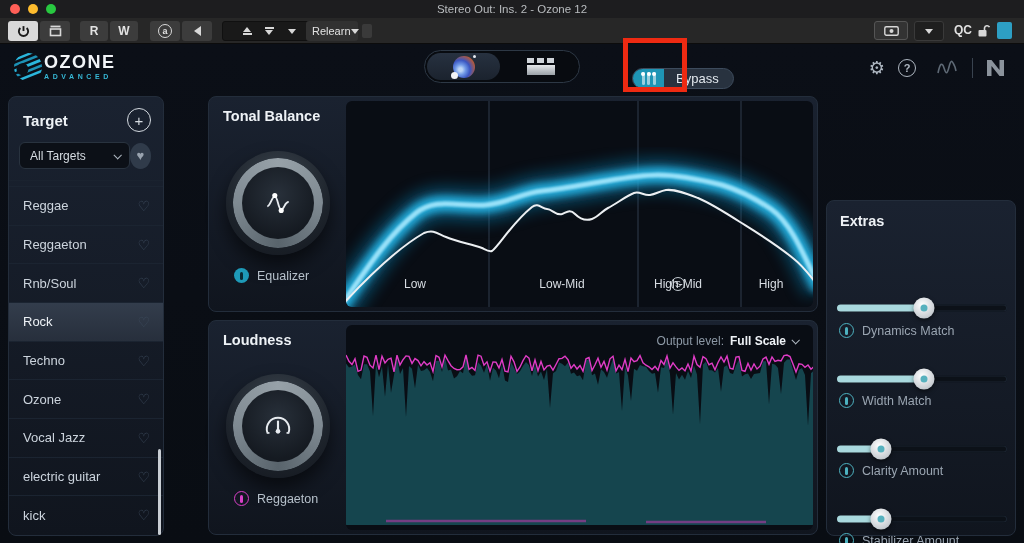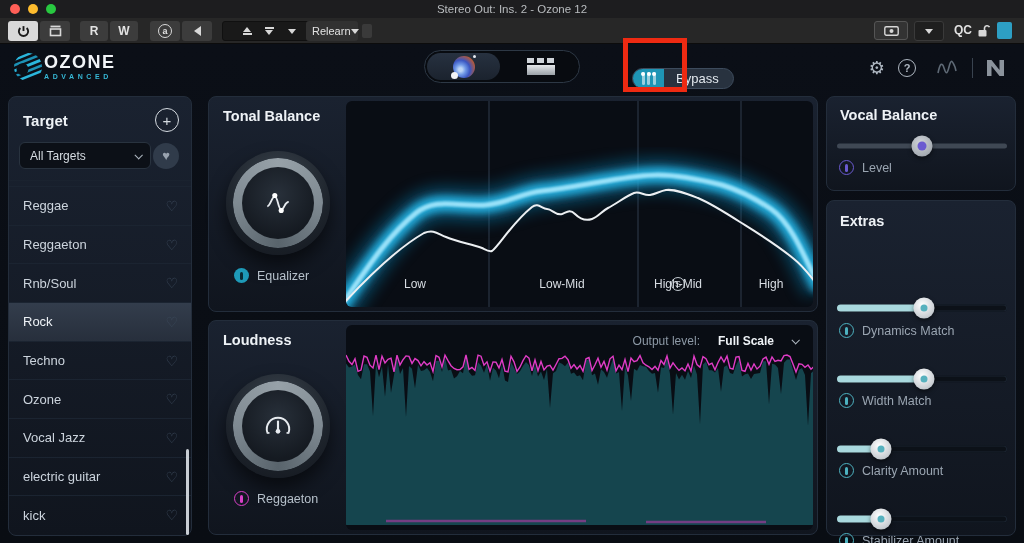--- a/index.html
+++ b/index.html
@@ -92,21 +92,21 @@
   .pwr.fill-teal { background:#1e9ab8; } .pwr.fill-teal i { background:#0a2b35; }
   .pwr.line-mag { border:1.5px solid #d840c6; } .pwr.line-mag i { background:#d840c6; }
   .pwr.line-pur { border:1.5px solid #6a5ad0; } .pwr.line-pur i { background:#6a5ad0; }
   .pwr.line-teal { border:1.5px solid #4db2c0; } .pwr.line-teal i { background:#4db2c0; }
 
   .display { position:absolute; left:137px; top:4px; right:4px; bottom:4px; background:#090d14; border-radius:6px; overflow:hidden; }
   .band-labels { position:absolute; left:0; right:0; bottom:7px; height:16px; font-size:12px; color:#d8dde3; }
   .band-labels span { position:absolute; transform:translateX(-50%); white-space:nowrap; display:flex; align-items:center; gap:5px; }
   .s-badge { width:14px; height:14px; border-radius:50%; border:1.2px solid #c3cad1; font-size:9px; display:flex; align-items:center; justify-content:center; }
 
-  .out-level { position:absolute; right:15px; top:9px; display:flex; align-items:center; gap:18px; font-size:12px; color:#8d99a6; z-index:2; }
+  .out-level { position:absolute; right:15px; top:9px; display:flex; align-items:center; gap:6px; font-size:12px; color:#8d99a6; z-index:2; }
   .out-level b { color:#eef2f6; font-weight:bold; }
 
   
   .rc-title { position:absolute; left:13px; top:10px; }
   .track-wrap { position:absolute; left:10px; width:170px; height:22px; }
   .track { position:absolute; left:0; right:0; top:50%; transform:translateY(-50%); border-radius:4px; }
   .track.gray { height:5px; background:#3f4854; }
   .track.dark { height:7px; background:#0c1118; box-shadow:inset 0 0 0 1px #1b2430; }
   .fill { position:absolute; left:0; top:50%; transform:translateY(-50%); height:7px; border-radius:4px; background:#a9d9de; }
   .thumb { position:absolute; top:50%; width:21px; height:21px; border-radius:50%; transform:translate(-50%,-50%);
@@ -252,21 +252,21 @@
       <svg width="24" height="20" viewBox="0 0 24 20" style="margin-left:6px;">
         <path d="M3 15 C5 5, 7 4, 9 10 S12 17, 14 9 S17 2, 20 9 L21 13" fill="none" stroke="#5f6a76" stroke-width="1.6"></path>
       </svg>
       <span class="hdr-div"></span>
       <svg width="26" height="16" viewBox="0 0 26 16">
         <path d="M1 16 V0 h4.5 l8 10 V0 h4.5 v16 h-4.5 L5.5 6 v10 z" fill="#8b939c"></path>
         <rect x="21" y="0" width="4" height="16" fill="#8b939c" opacity="0"></rect>
       </svg>
     </div>
 
-    <div class="panel" style="left:8px; top:52px; width:184px; height:440px;">
+    <div class="panel" style="left:8px; top:52px; width:156px; height:440px;">
       <div class="sb-head">
         <span class="panel-title" style="font-size:15px;">Target</span>
         <span class="plus-btn">+</span>
       </div>
       <div class="sb-controls">
         <div class="sb-dd">
           <span>All Targets</span>
           <span class="chev"></span>
         </div>
         <div class="heart-btn">
@@ -398,35 +398,20 @@
           <span class="chev"></span>
         </div>
         <svg id="loudwave" width="469" height="174" viewBox="0 0 469 174" style="position:absolute;left:0;top:26px;" preserveAspectRatio="none">
           <path id="wave-teal" fill="#15454e" d="M0,174 L0,14 L0,12.5 L3,16.4 L6,15.4 L9,13.5 L12,23.9 L15,28.3 L18,13.3 L21,13.2 L24,20.6 L27,65.0 L30,12.5 L33,26.2 L36,15.4 L39,45.8 L42,13.3 L45,41.8 L48,24.1 L51,6.6 L54,23.1 L57,17.1 L60,66.0 L63,15.1 L66,17.8 L69,37.3 L72,13.7 L75,20.1 L78,19.2 L81,17.0 L84,21.1 L87,30.2 L90,10.1 L93,9.8 L96,21.0 L99,6.6 L102,19.5 L105,18.4 L108,27.4 L111,25.2 L114,20.1 L117,22.3 L120,6.1 L123,21.0 L126,24.8 L129,24.3 L132,11.3 L135,14.4 L138,21.7 L141,13.2 L144,29.8 L147,16.7 L150,19.5 L153,27.2 L156,13.2 L159,29.4 L162,30.9 L165,11.1 L168,16.8 L171,22.9 L174,20.3 L177,15.0 L180,11.0 L183,14.3 L186,25.0 L189,13.4 L192,25.6 L195,20.6 L198,28.9 L201,17.8 L204,57.1 L207,22.3 L210,20.0 L213,11.5 L216,12.8 L219,15.2 L222,11.4 L225,22.8 L228,21.4 L231,25.3 L234,24.3 L237,29.2 L240,9.5 L243,8.2 L246,24.2 L249,22.6 L252,33.7 L255,18.3 L258,20.9 L261,26.8 L264,17.1 L267,7.3 L270,22.4 L273,21.1 L276,59.9 L279,15.2 L282,24.8 L285,49.9 L288,17.8 L291,19.8 L294,14.0 L297,15.2 L300,15.8 L303,20.0 L306,22.8 L309,22.1 L312,41.8 L315,16.3 L318,16.9 L321,7.3 L324,23.0 L327,63.8 L330,21.9 L333,28.4 L336,23.7 L339,28.7 L342,20.1 L345,26.9 L348,14.5 L351,23.4 L354,73.2 L357,13.6 L360,10.4 L363,19.3 L366,19.3 L369,21.6 L372,17.0 L375,40.8 L378,15.9 L381,14.3 L384,21.9 L387,22.9 L390,14.4 L393,8.7 L396,25.4 L399,23.2 L402,22.4 L405,28.1 L408,23.1 L411,22.4 L414,21.9 L417,10.2 L420,10.3 L423,53.3 L426,12.7 L429,13.4 L432,16.9 L435,43.1 L438,11.7 L441,8.5 L444,8.4 L447,19.1 L450,28.9 L453,18.8 L456,16.9 L459,24.1 L462,74.7 L465,22.2 L468,19.2 L469,174 Z"></path>
           <path id="wave-mag" fill="none" stroke="#e03cc6" stroke-width="1.4" d="M0,4.0 L3,10.3 L6,13.5 L9,7.8 L12,20.4 L15,19.1 L18,5.1 L21,6.4 L24,14.2 L27,17.0 L30,4.1 L33,18.7 L36,5.2 L39,11.9 L42,8.3 L45,7.2 L48,20.8 L51,4.2 L54,13.9 L57,8.7 L60,4.9 L63,5.4 L66,12.4 L69,7.6 L72,9.6 L75,14.8 L78,10.7 L81,14.0 L84,11.6 L87,20.5 L90,4.5 L93,6.3 L96,16.0 L99,4.2 L102,9.6 L105,14.7 L108,17.4 L111,18.7 L114,18.5 L117,15.9 L120,4.0 L123,18.4 L126,16.4 L129,19.4 L132,4.1 L135,5.2 L138,14.2 L141,10.9 L144,20.2 L147,10.9 L150,11.2 L153,16.9 L156,8.5 L159,20.1 L162,20.8 L165,5.2 L168,10.8 L171,20.5 L174,16.0 L177,9.6 L180,4.7 L183,7.2 L186,19.8 L189,8.8 L192,19.8 L195,10.5 L198,18.9 L201,15.2 L204,14.3 L207,19.1 L210,13.5 L213,7.7 L216,7.4 L219,5.1 L222,8.7 L225,17.3 L228,13.6 L231,18.0 L234,14.5 L237,20.2 L240,7.8 L243,6.5 L246,19.6 L249,13.8 L252,7.2 L255,16.2 L258,10.4 L261,19.2 L264,7.8 L267,5.2 L270,20.0 L273,14.1 L276,18.7 L279,8.4 L282,20.6 L285,7.1 L288,10.7 L291,9.7 L294,4.6 L297,11.7 L300,14.2 L303,15.8 L306,18.5 L309,15.4 L312,19.2 L315,9.5 L318,13.5 L321,5.0 L324,17.1 L327,11.8 L330,15.9 L333,19.4 L336,17.0 L339,19.9 L342,13.0 L345,20.1 L348,5.2 L351,13.6 L354,16.2 L357,5.6 L360,7.7 L363,13.7 L366,12.2 L369,18.7 L372,11.5 L375,6.0 L378,11.1 L381,5.1 L384,17.2 L387,18.2 L390,6.1 L393,5.6 L396,19.5 L399,20.3 L402,12.4 L405,19.2 L408,13.0 L411,18.0 L414,15.2 L417,7.9 L420,6.1 L423,13.3 L426,5.9 L429,10.3 L432,9.3 L435,9.9 L438,4.6 L441,4.1 L444,5.6 L447,13.0 L450,21.0 L453,12.7 L456,13.3 L459,16.3 L462,14.0 L465,18.2 L468,15.5"></path>
           <path d="M40 170 H240 M300 171 H420" stroke="#c238ae" stroke-width="2.5" opacity="0.55" fill="none"></path>
         </svg>
       </div>
     </div>
 
-    <div class="panel" style="left:826px; top:52px; width:190px; height:95px;">
-      <div class="panel-title rc-title">Vocal Balance</div>
-      <div class="track-wrap" style="top:38px;">
-        <div class="track gray"></div>
-        <div class="thumb gray" style="left: 50%;">
-          <span class="dot" style="width:9px;height:9px;background:#6a5ad0;"></span>
-        </div>
-      </div>
-      <div class="slider-label" style="top:63px;">
-        <span class="pwr line-pur">
-            <i></i>
-          </span>
-        <span>Level</span>
-      </div>
-    </div>
 
     <div class="panel" style="left:826px; top:156px; width:190px; height:336px;">
       <div class="panel-title rc-title" style="top:12px;">Extras</div>
 
       <div class="track-wrap" style="top:96px;">
         <div class="track dark"></div>
         <div class="fill" style="width: 51%;"></div>
         <div class="thumb" style="left: 51%;">
             <span class="dot" style="width:7px;height:7px;background:#57b1be;"></span>
           </div>

